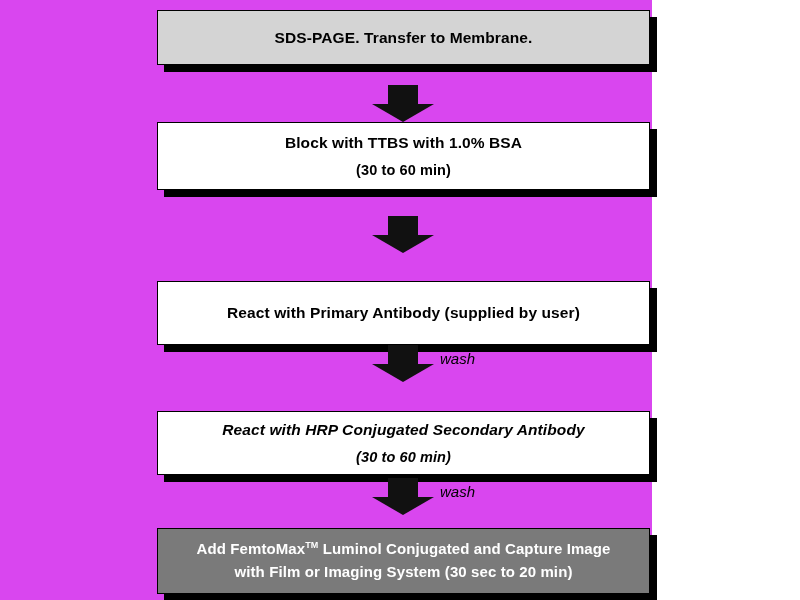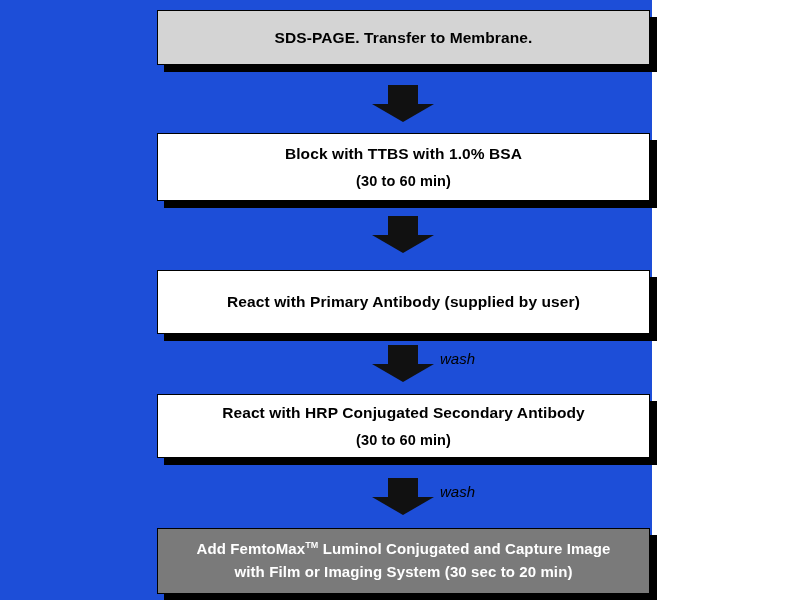--- a/index.html
+++ b/index.html
@@ -11,21 +11,21 @@
     width: 800px;
     height: 600px;
     font-family: "Liberation Sans", sans-serif;
     overflow: hidden;
   }
 
   #flowchart {
     position: relative;
     width: 652px;
     height: 600px;
-    background: #1d4ed8;
+    background: #d946ef;
   }
 
   
   .node {
     position: absolute;
     left: 157px;
     width: 493px;
     box-sizing: border-box;
     border: 1px solid #000000;
     box-shadow: 7px 7px 0 0 #000000;
@@ -69,23 +69,23 @@
     margin-top: 4px;
   }
   .tm {
     font-size: 9px;
     vertical-align: super;
     text-align: right;
   }
 
   
   #node-sdspage     { top: 10px;  height: 55px; }
-  #node-block       { top: 133px; height: 68px; }
-  #node-primary     { top: 270px; height: 64px; gap: 48px; }
-  #node-secondary   { top: 394px; height: 64px; }
+  #node-block       { top: 122px; height: 68px; }
+  #node-primary     { top: 281px; height: 64px; gap: 48px; }
+  #node-secondary   { top: 411px; height: 64px; font-style: italic; }
   #node-detect      { top: 528px; height: 66px; }
 
   
   .arrow {
     position: absolute;
     left: 372px;
     width: 62px;
   }
   .arrow-shaft {
     position: absolute;

